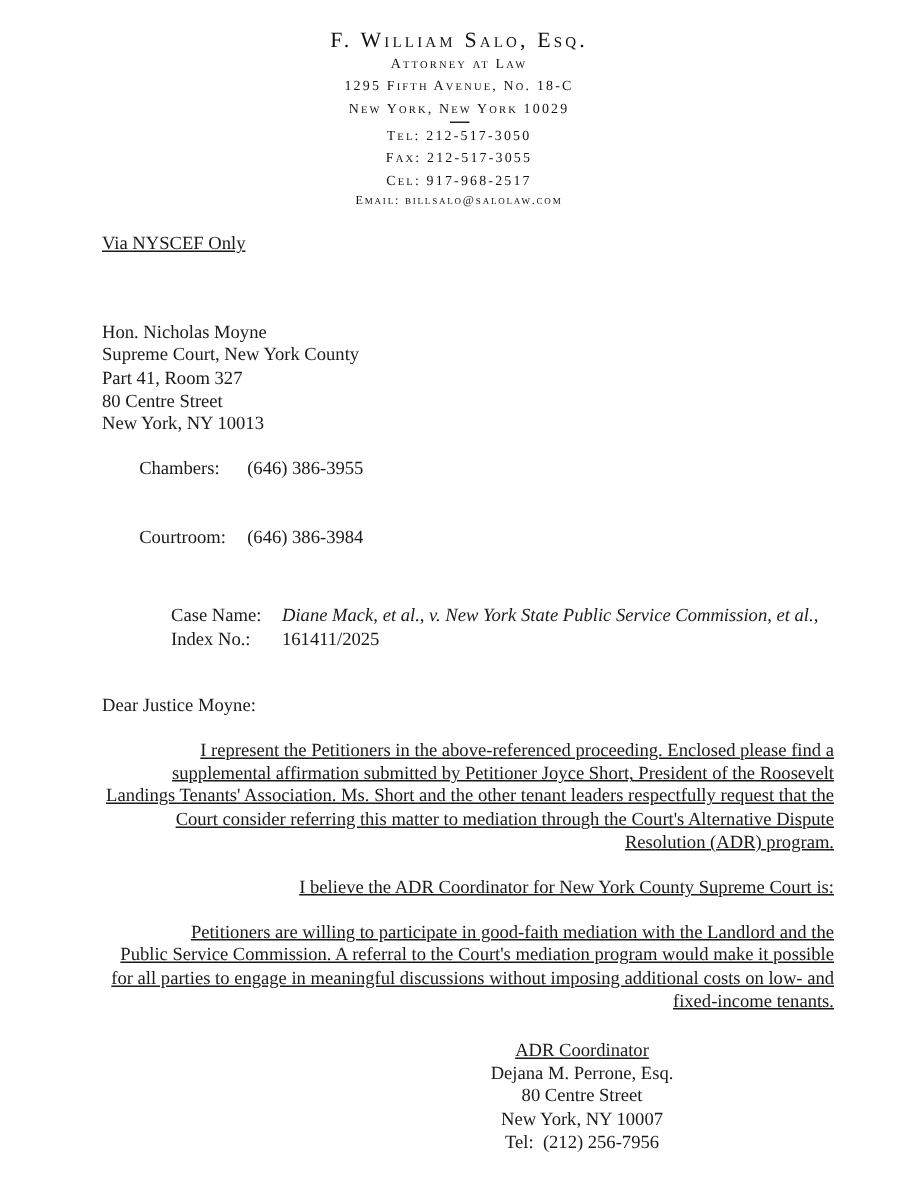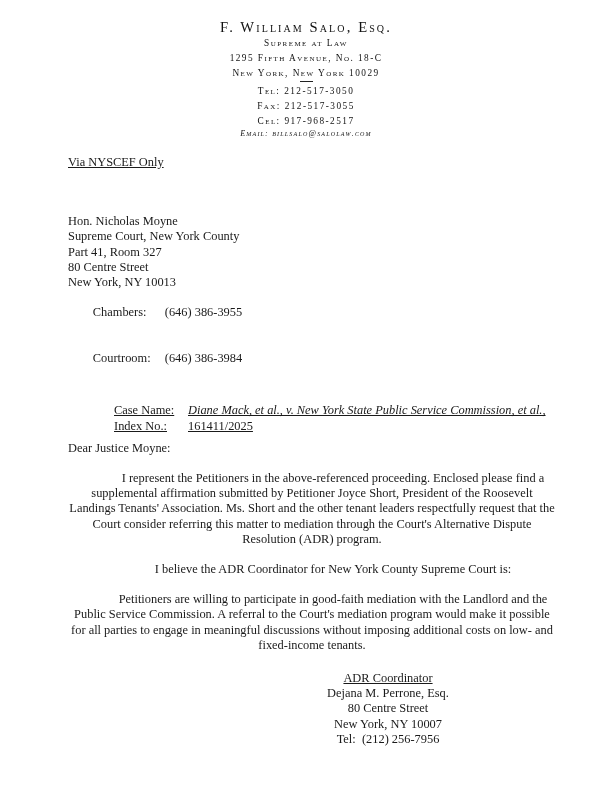--- a/index.html
+++ b/index.html
@@ -48,21 +48,20 @@
     border-top: 1.4px solid #222;
     height: 0;
   }
   .lh-email {
     font-size: 8.1px;
     letter-spacing: 1.2px;
     font-variant: small-caps;
     white-space: nowrap;
     color: #111;
     line-height: 1.6;
-    font-style: italic;
   }
 
   
   .content {
     position: absolute;
     left: 68px;
     right: 56px;
     top: 155px;
     font-size: 12.4px;
     line-height: 15.2px;
@@ -86,54 +85,54 @@
     width: 72px;
   }
 
   .case-block {
     margin-top: 22px;
     margin-left: 46px;
   }
   .case-row {
     display: flex;
     align-items: flex-start;
-    text-decoration: underline;
   }
   .case-label {
     flex: 0 0 74px;
     white-space: nowrap;
   }
   .case-value { flex: 1 1 auto; }
   .case-value.italic { font-style: italic; }
 
-  .salutation { margin-top: 7px; }
+  .salutation { margin-top: 29px; }
 
   p.para {
     margin: 15px 0 0 0;
     text-indent: 42px;
-    text-align: center;
+    text-align: right;
+    text-decoration: underline;
   }
 
   .adr-block {
     margin-top: 18px;
     margin-left: 152px;
   }
   .adr-title {
     text-decoration: underline;
   }
   .adr-line { white-space: pre; text-align: center; }
 </style>
 </head>
 <body>
 
 <div class="page">
 
   <div class="letterhead">
     <div class="lh-name">F. William Salo, Esq.</div>
-    <div class="lh-line">Supreme at Law</div>
+    <div class="lh-line">Attorney at Law</div>
     <div class="lh-line">1295 Fifth Avenue, No. 18-C</div>
     <div class="lh-line">New York, New York 10029</div>
     <div class="lh-sep"></div>
     <div class="lh-line">Tel: 212-517-3050</div>
     <div class="lh-line">Fax: 212-517-3055</div>
     <div class="lh-line">Cel:  917-968-2517</div>
     <div class="lh-email">Email: billsalo@salolaw.com</div>
   </div>
 
   <div class="content">

